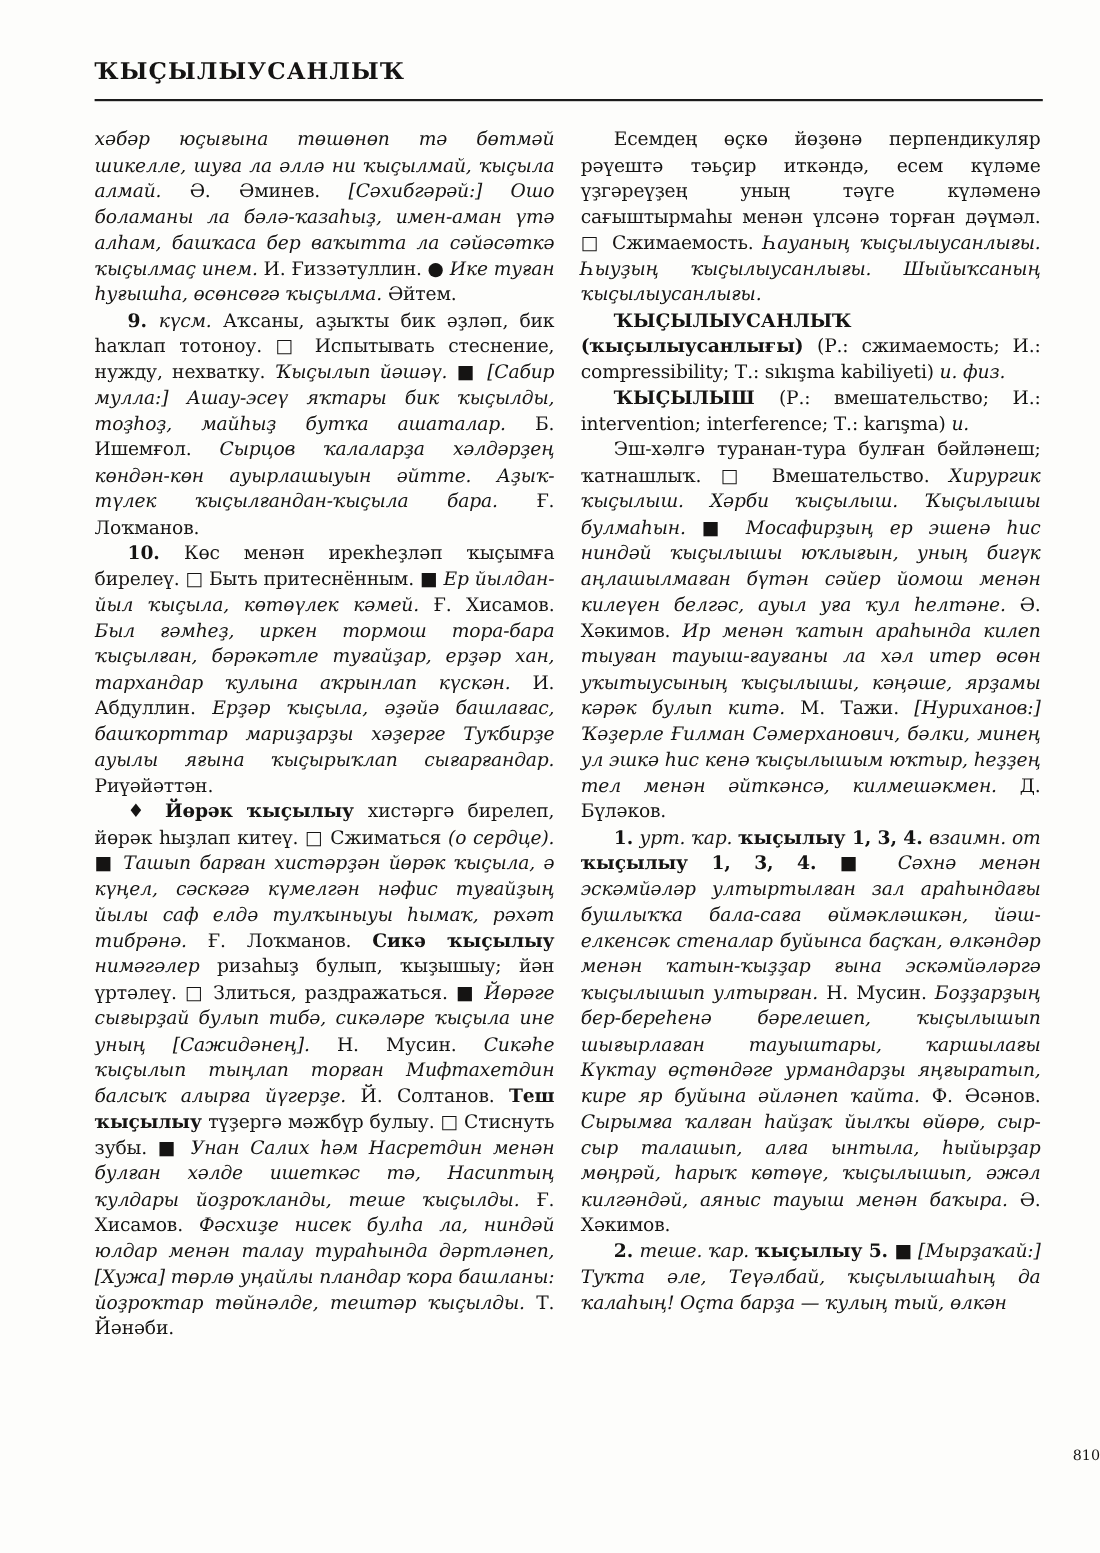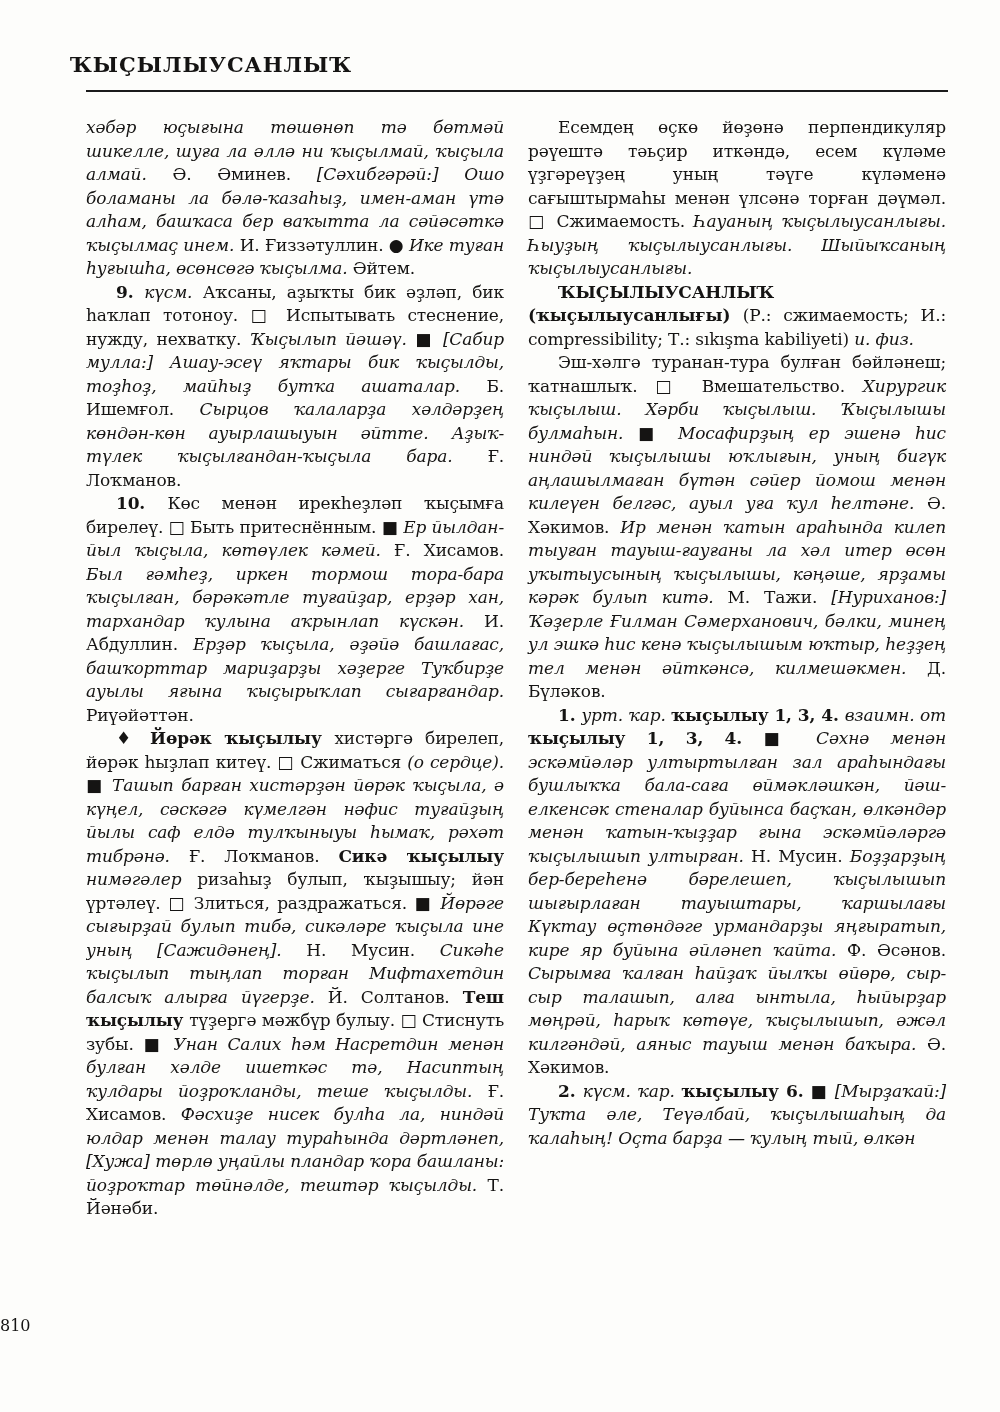--- a/index.html
+++ b/index.html
@@ -6,21 +6,21 @@
   .page{
     position:relative;
     width:1000px;height:1412px;
     margin:0 auto;
     background:#fdfdfb;
     color:#151413;
     font-family:"DejaVu Serif","DejaVu Sans",serif;
     overflow:hidden;
   }
   .running-head{
-    position:absolute;left:70px;top:52px;
+    position:absolute;left:86px;top:52px;
     font-weight:700;font-size:21px;letter-spacing:1px;
   }
   .head-rule{
     position:absolute;left:86px;top:90px;
     width:862px;height:2px;background:#1b1b1b;
   }
   .columns{
     position:absolute;left:86px;top:116px;
     width:862px;height:1200px;
     display:flex;gap:24px;
@@ -33,38 +33,39 @@
     line-height:23.5px;
     letter-spacing:-0.15px;
     hyphens:auto;-webkit-hyphens:auto;
   }
   p.para{margin:0;padding:0;text-indent:0;}
   p.para.indent{text-indent:30px;}
   .run-b{font-weight:700;}
   .run-i{font-style:italic;}
   .page-number{
     position:absolute;left:0;top:1316px;width:100%;
-    text-align:left;font-size:16px;
+    text-align:right;font-size:13px;
   }
 </style>
 </head>
 <body>
 
 <div class="page">
   <div class="running-head">ҠЫҪЫЛЫУСАНЛЫҠ</div>
   <div class="head-rule"></div>
   <div class="columns">
     <div class="col">
         <p class="para"><span class="run-i">хәбәр юҫығына төшөнөп тә бөтмәй шикелле, шуға ла әллә ни ҡыҫылмай, ҡыҫыла алмай. </span><span class="run-n">Ә. Әминев. </span><span class="run-i">[Сәхибгәрәй:] Ошо боламаны ла бәлә-ҡазаһыҙ, имен-аман үтә алһам, башҡаса бер ваҡытта ла сәйәсәткә ҡыҫылмаҫ инем. </span><span class="run-n">И. Ғиззәтуллин. ● </span><span class="run-i">Ике туған һуғышһа, өсөнсөгә ҡыҫылма. </span><span class="run-n">Әйтем.</span></p>
         <p class="para indent"><span class="run-b">9. </span><span class="run-i">күсм. </span><span class="run-n">Аҡсаны, аҙыҡты бик әҙләп, бик һаҡлап тотоноу. □ Испытывать стеснение, нужду, нехватку. </span><span class="run-i">Ҡыҫылып йәшәү. </span><span class="run-n">■ </span><span class="run-i">[Сабир мулла:] Ашау-эсеү яҡтары бик ҡыҫылды, тоҙһоҙ, майһыҙ бутҡа ашаталар. </span><span class="run-n">Б. Ишемғол. </span><span class="run-i">Сырцов ҡалаларҙа хәлдәрҙең көндән-көн ауырлашыуын әйтте. Аҙыҡ-түлек ҡыҫылғандан-ҡыҫыла бара. </span><span class="run-n">Ғ. Лоҡманов.</span></p>
         <p class="para indent"><span class="run-b">10. </span><span class="run-n">Көс менән ирекһеҙләп ҡыҫымға бирелеү. □ Быть притеснённым. ■ </span><span class="run-i">Ер йылдан-йыл ҡыҫыла, көтөүлек кәмей. </span><span class="run-n">Ғ. Хисамов. </span><span class="run-i">Был ғәмһеҙ, иркен тормош тора-бара ҡыҫылған, бәрәкәтле туғайҙар, ерҙәр хан, тархандар ҡулына аҡрынлап күскән. </span><span class="run-n">И. Абдуллин. </span><span class="run-i">Ерҙәр ҡыҫыла, әҙәйә башлағас, башҡорттар мариҙарҙы хәҙерге Туҡбирҙе ауылы яғына ҡыҫырыҡлап сығарғандар. </span><span class="run-n">Риүәйәттән.</span></p>
         <p class="para indent"><span class="run-n">♦ </span><span class="run-b">Йөрәк ҡыҫылыу </span><span class="run-n">хистәргә бирелеп, йөрәк һыҙлап китеү. □ Сжиматься </span><span class="run-i">(о сердце). </span><span class="run-n">■ </span><span class="run-i">Ташып барған хистәрҙән йөрәк ҡыҫыла, ә күңел, сәскәгә күмелгән нәфис туғайҙың йылы саф елдә тулҡыныуы һымаҡ, рәхәт тибрәнә. </span><span class="run-n">Ғ. Лоҡманов. </span><span class="run-b">Сикә ҡыҫылыу </span><span class="run-i">нимәгәлер </span><span class="run-n">ризаһыҙ булып, ҡыҙышыу; йән үртәлеү. □ Злиться, раздражаться. ■ </span><span class="run-i">Йөрәге сығырҙай булып тибә, сикәләре ҡыҫыла ине уның [Сажидәнең]. </span><span class="run-n">Н. Мусин. </span><span class="run-i">Сикәһе ҡыҫылып тыңлап торған Мифтахетдин балсыҡ алырға йүгерҙе. </span><span class="run-n">Й. Солтанов. </span><span class="run-b">Теш ҡыҫылыу </span><span class="run-n">түҙергә мәжбүр булыу. □ Стиснуть зубы. ■ </span><span class="run-i">Унан Салих һәм Насретдин менән булған хәлде ишеткәс тә, Насиптың ҡулдары йоҙроҡланды, теше ҡыҫылды. </span><span class="run-n">Ғ. Хисамов. </span><span class="run-i">Фәсхиҙе нисек булһа ла, ниндәй юлдар менән талау тураһында дәртләнеп, [Хужа] төрлө уңайлы пландар ҡора башланы: йоҙроҡтар төйнәлде, тештәр ҡыҫылды. </span><span class="run-n">Т. Йәнәби.</span></p>
       </div>
     <div class="col">
         <p class="para indent"><span class="run-n">Есемдең өҫкө йөҙөнә перпендикуляр рәүештә тәьҫир иткәндә, есем күләме үҙгәреүҙең уның тәүге күләменә сағыштырмаһы менән үлсәнә торған дәүмәл. □ Сжимаемость. </span><span class="run-i">Һауаның ҡыҫылыусанлығы. Һыуҙың ҡыҫылыусанлығы. Шыйыҡсаның ҡыҫылыусанлығы.</span></p>
         <p class="para indent"><span class="run-b">ҠЫҪЫЛЫУСАНЛЫҠ (ҡыҫылыусанлығы) </span><span class="run-n">(Р.: сжимаемость; И.: compressibility; Т.: sıkışma kabiliyeti) </span><span class="run-i">и. физ.</span></p>
+        <p class="para indent"><span class="run-b">ҠЫҪЫЛЫШ </span><span class="run-n">(Р.: вмешательство; И.: intervention; interference; Т.: karışma) </span><span class="run-i">и.</span></p>
         <p class="para indent"><span class="run-n">Эш-хәлгә туранан-тура булған бәйләнеш; ҡатнашлыҡ. □ Вмешательство. </span><span class="run-i">Хирургик ҡыҫылыш. Хәрби ҡыҫылыш. Ҡыҫылышы булмаһын. </span><span class="run-n">■ </span><span class="run-i">Мосафирҙың ер эшенә һис ниндәй ҡыҫылышы юҡлығын, уның бигүк аңлашылмаған бүтән сәйер йомош менән килеүен белгәс, ауыл уға ҡул һелтәне. </span><span class="run-n">Ә. Хәкимов. </span><span class="run-i">Ир менән ҡатын араһында килеп тыуған тауыш-ғауғаны ла хәл итер өсөн уҡытыусының ҡыҫылышы, кәңәше, ярҙамы кәрәк булып китә. </span><span class="run-n">М. Тажи. </span><span class="run-i">[Нуриханов:] Ҡәҙерле Ғилман Сәмерханович, бәлки, минең ул эшкә һис кенә ҡыҫылышым юҡтыр, һеҙҙең тел менән әйткәнсә, килмешәкмен. </span><span class="run-n">Д. Бүләков.</span></p>
         <p class="para indent"><span class="run-b">1. </span><span class="run-i">урт. ҡар. </span><span class="run-b">ҡыҫылыу 1, 3, 4. </span><span class="run-i">взаимн. от </span><span class="run-b">ҡыҫылыу 1, 3, 4. </span><span class="run-n">■ </span><span class="run-i">Сәхнә менән эскәмйәләр ултыртылған зал араһындағы бушлыҡҡа бала-саға өймәкләшкән, йәш-елкенсәк стеналар буйынса баҫҡан, өлкәндәр менән ҡатын-ҡыҙҙар ғына эскәмйәләргә ҡыҫылышып ултырған. </span><span class="run-n">Н. Мусин. </span><span class="run-i">Боҙҙарҙың бер-береһенә бәрелешеп, ҡыҫылышып шығырлаған тауыштары, ҡаршылағы Күктау өҫтөндәге урмандарҙы яңғыратып, кире яр буйына әйләнеп ҡайта. </span><span class="run-n">Ф. Әсәнов. </span><span class="run-i">Сырымға ҡалған һайҙаҡ йылҡы өйөрө, сыр-сыр талашып, алға ынтыла, һыйырҙар мөңрәй, һарыҡ көтөүе, ҡыҫылышып, әжәл килгәндәй, аяныс тауыш менән баҡыра. </span><span class="run-n">Ә. Хәкимов.</span></p>
-        <p class="para indent"><span class="run-b">2. </span><span class="run-i">күсм. ҡар. </span><span class="run-b">ҡыҫылыу 6. </span><span class="run-n">■ </span><span class="run-i">[Мырҙаҡай:] Туҡта әле, Теүәлбай, ҡыҫылышаһың да ҡалаһың! Оҫта барҙа — ҡулың тый, өлкән</span></p>
+        <p class="para indent"><span class="run-b">2. </span><span class="run-i">теше. ҡар. </span><span class="run-b">ҡыҫылыу 5. </span><span class="run-n">■ </span><span class="run-i">[Мырҙаҡай:] Туҡта әле, Теүәлбай, ҡыҫылышаһың да ҡалаһың! Оҫта барҙа — ҡулың тый, өлкән</span></p>
       </div>
   </div>
   <div class="page-number">810</div>
 </div>
 
 </body></html>

